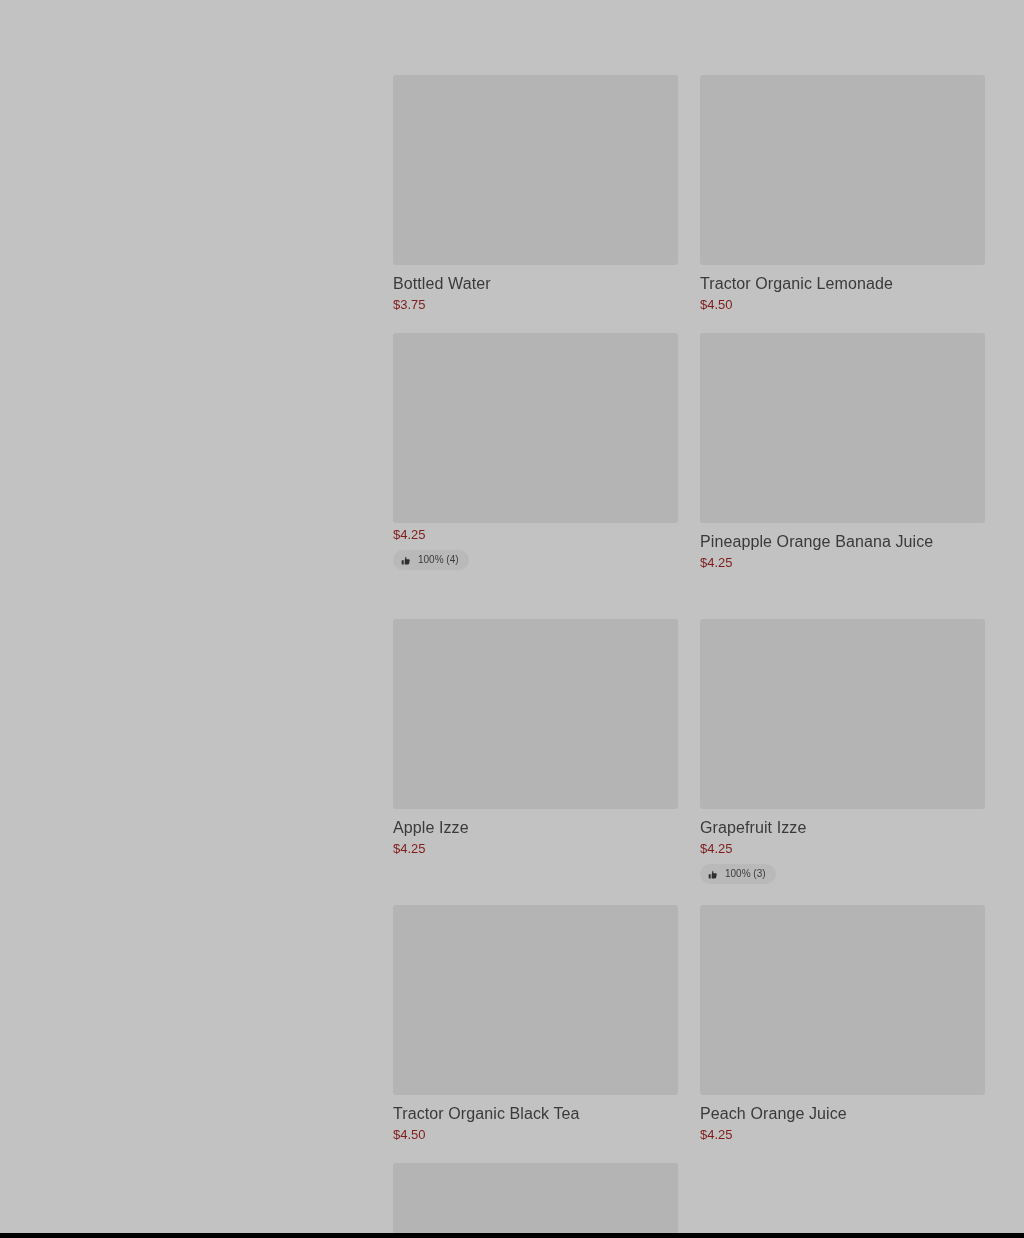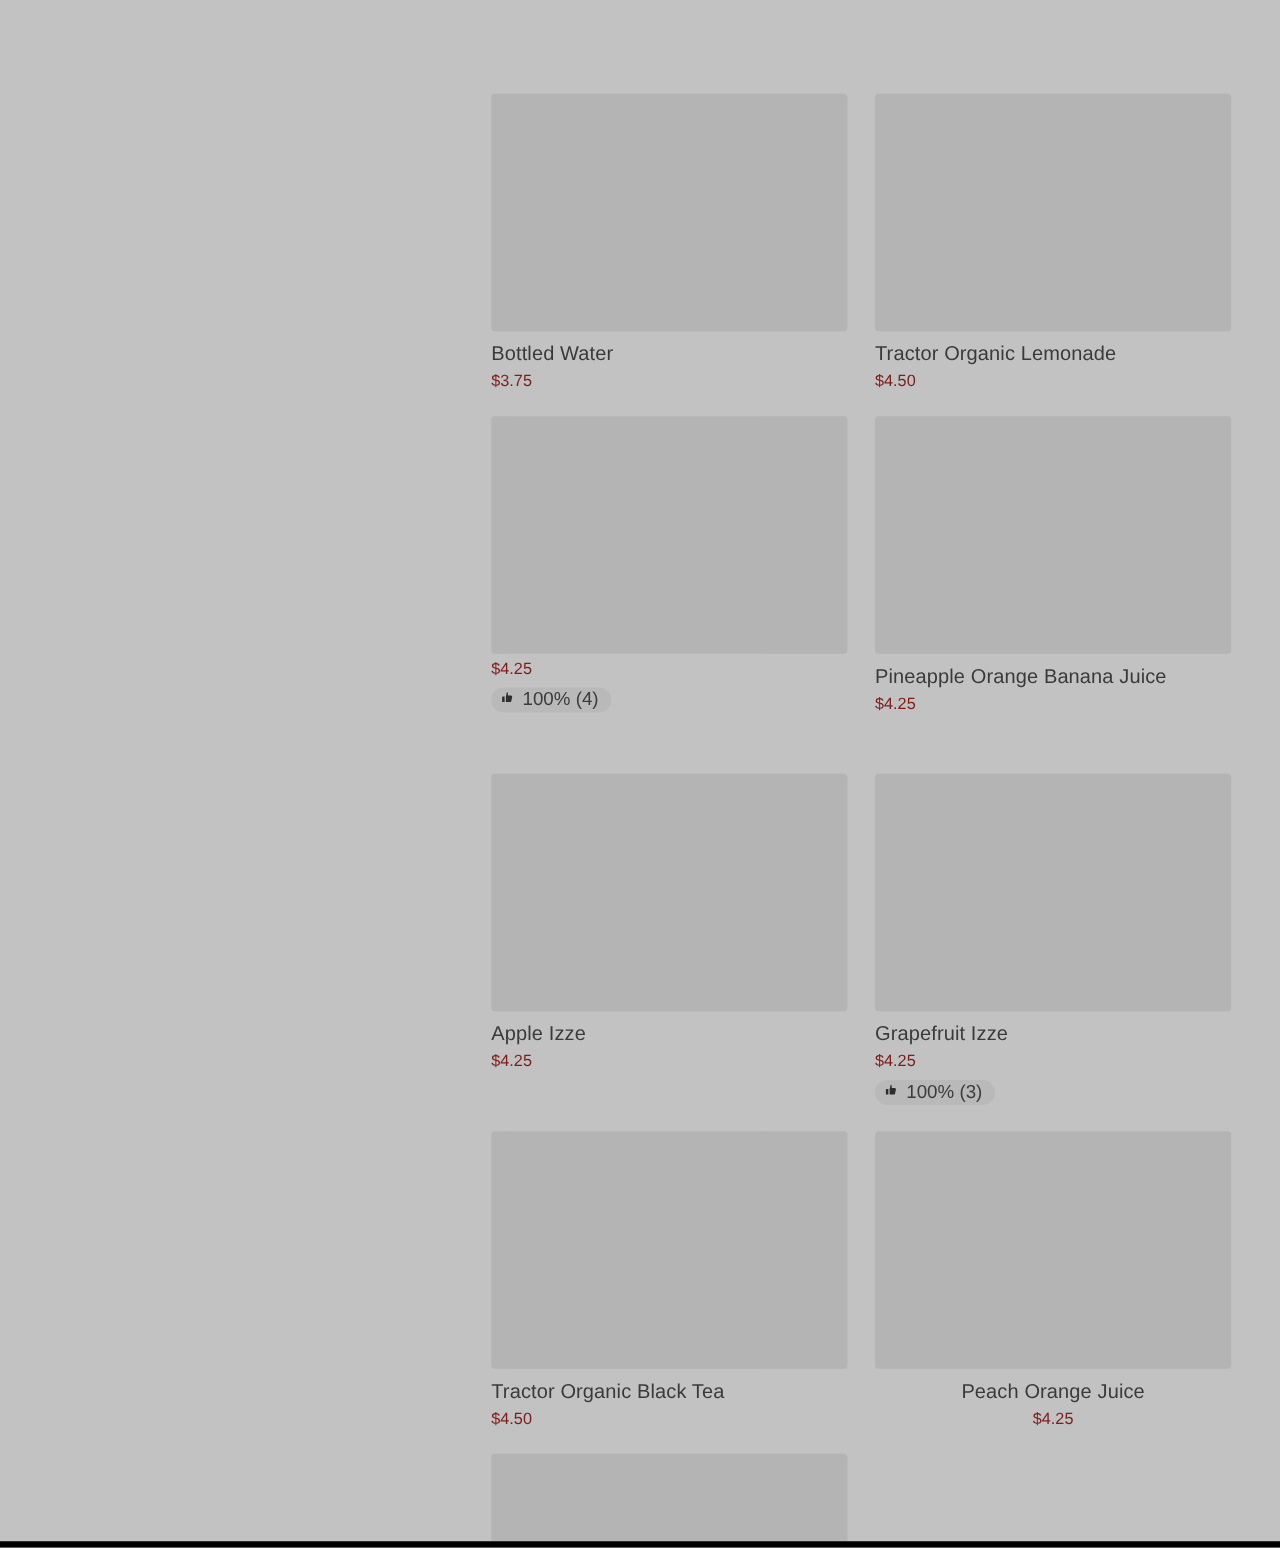--- a/index.html
+++ b/index.html
@@ -85,27 +85,27 @@
 
   .product-price {
     margin-top: 4px;
     font-size: 13px;
     line-height: 15px;
     color: #7f1d1d;
   }
 
   .rating-pill {
     display: inline-flex;
-    align-items: flex-start;
+    align-items: flex-end;
     gap: 6px;
     margin-top: 8px;
     padding: 3px 10px 3px 8px;
     background: #b9b9b9;
     border-radius: 11px;
-    font-size: 15px;
+    font-size: 10px;
     line-height: 14px;
     color: #3c3c3c;
   }
   .thumbs-icon {
     display: inline-block;
     width: 11px;
     height: 11px;
     color: #2e2e2e;
     line-height: 1;
   }
@@ -171,21 +171,21 @@
           <span>100% (3)</span>
         </div>
       </div>
 
       <div class="product-card col-left" style="top:905px;">
         <div class="product-thumb"></div>
         <div class="product-name">Tractor Organic Black Tea</div>
         <div class="product-price">$4.50</div>
       </div>
 
-      <div class="product-card col-right" style="top:905px;text-align:center;">
+      <div class="product-card col-right" style="top:905px;">
         <div class="product-thumb"></div>
         <div class="product-name">Peach Orange Juice</div>
         <div class="product-price">$4.25</div>
       </div>
 
       <div class="product-card partial-bottom col-left" style="top:1163px;">
         <div class="product-thumb"></div>
 
       </div>
 

